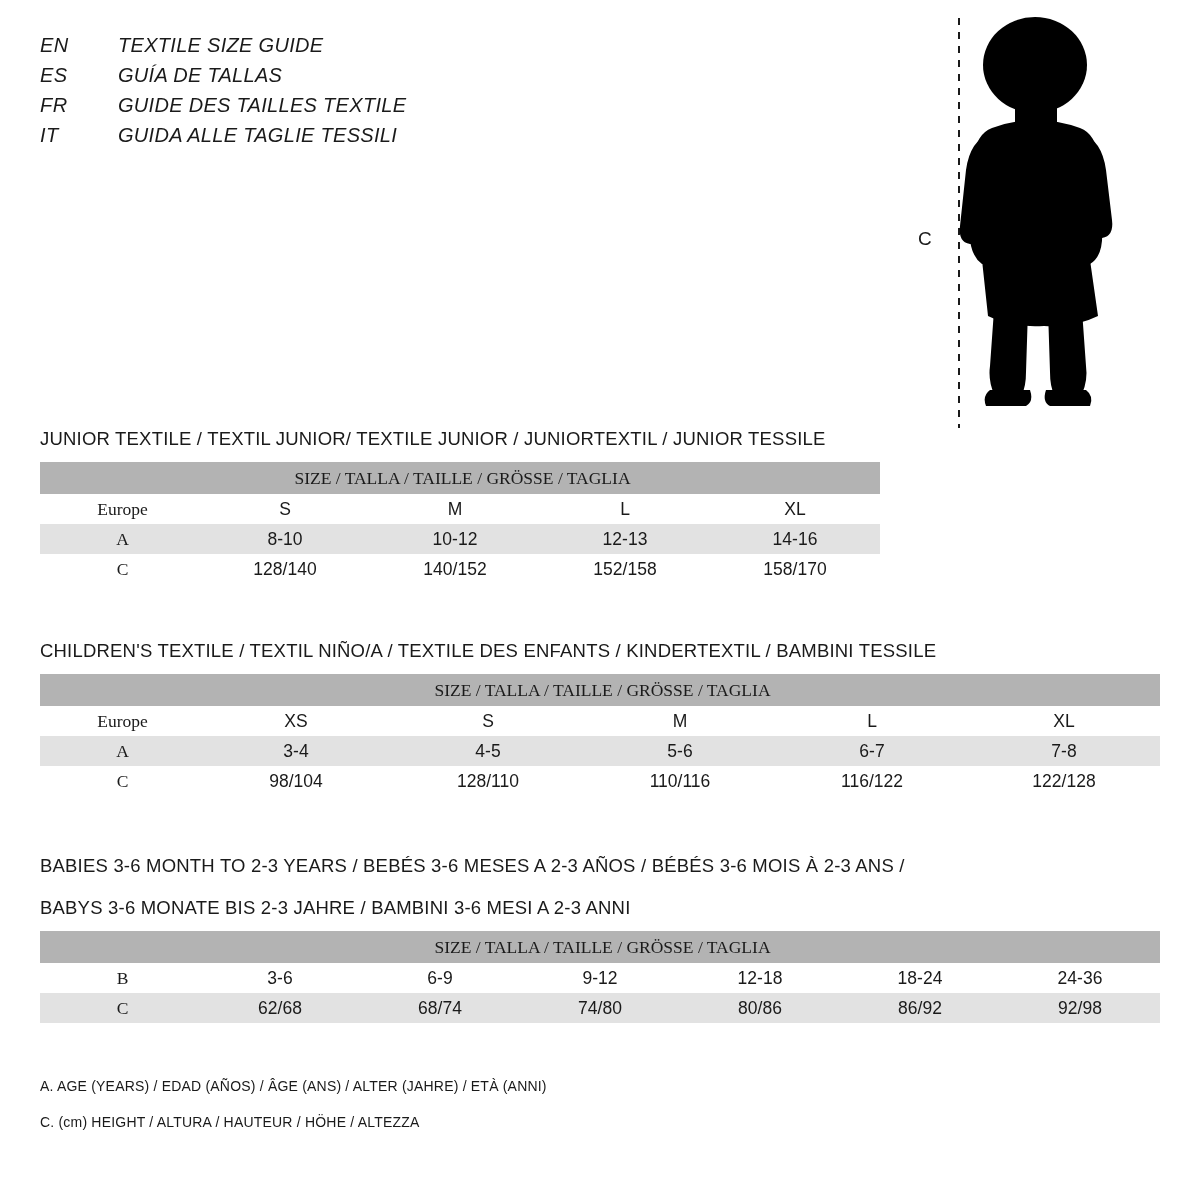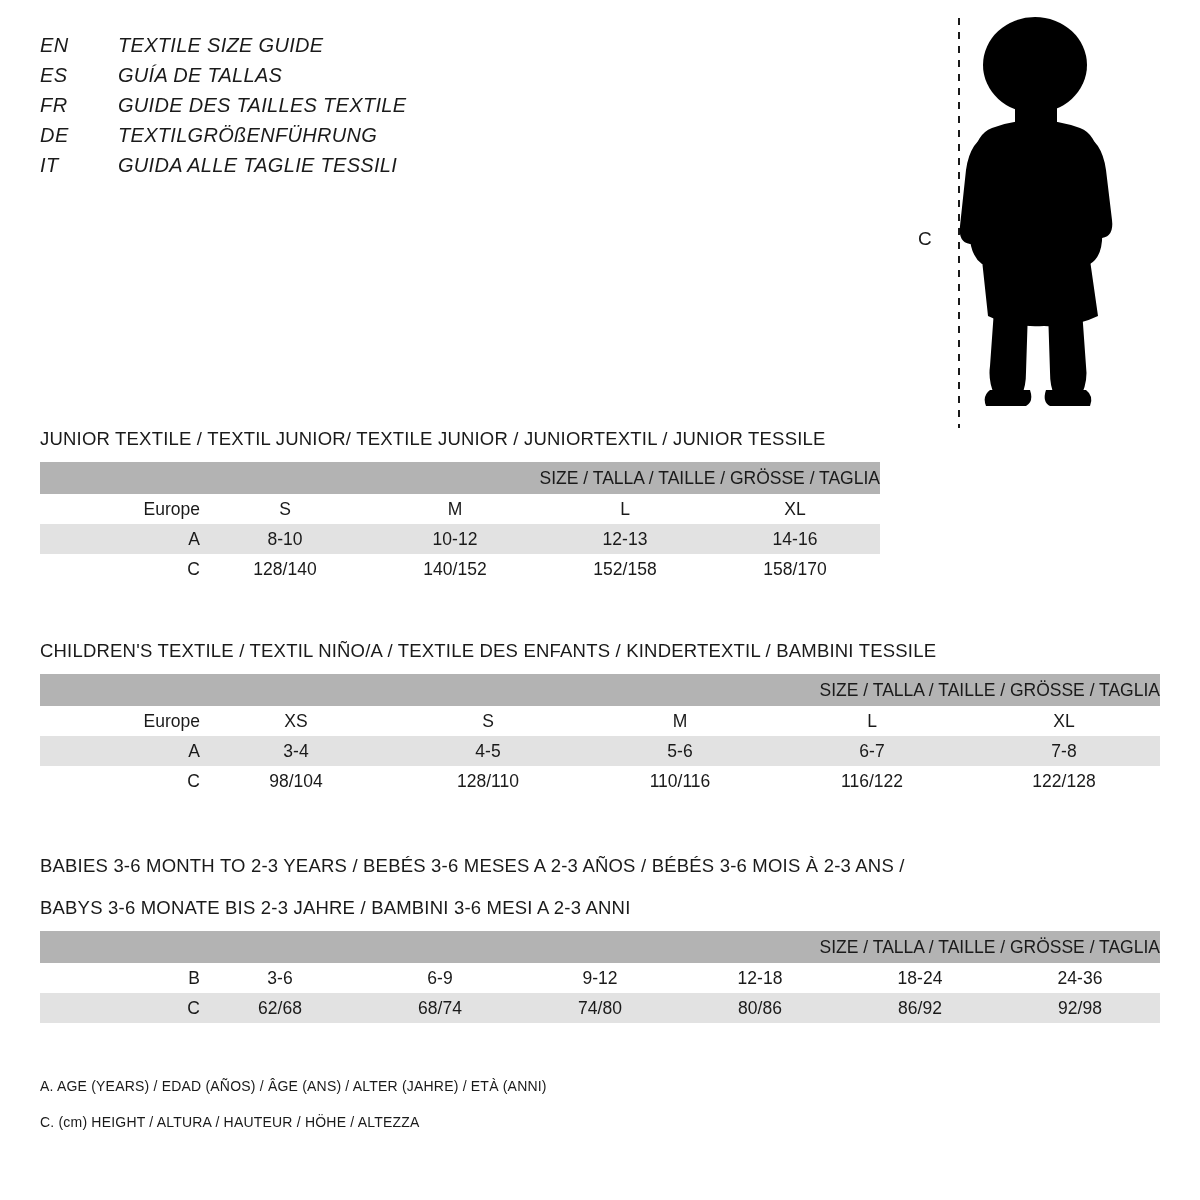--- a/index.html
+++ b/index.html
@@ -104,21 +104,22 @@
   }
   td {
     font-size: 17.5px;
     color: #1a1a1a;
     height: 28px;
     padding: 1px 0;
     vertical-align: middle;
   }
   td.lbl {
     padding-left: 5px;
-    text-align: right;
+    text-align: center;
+    font-family: Liberation Serif, serif;
   }
   td.val {
     text-align: center;
   }
   tr.head td {
     background: #b3b3b3;
     font-size: 17.5px;
     height: 30px;
   }
   tr.shade td {
@@ -156,24 +157,20 @@
     </div>
     <div class="lang-row">
       <div class="lang-code">ES</div>
       <div class="lang-title">GUÍA DE TALLAS</div>
     </div>
     <div class="lang-row">
       <div class="lang-code">FR</div>
       <div class="lang-title">GUIDE DES TAILLES TEXTILE</div>
     </div>
     <div class="lang-row">
-      <div class="lang-code">DE</div>
-      <div class="lang-title">TEXTILGRÖßENFÜHRUNG</div>
-    </div>
-    <div class="lang-row">
       <div class="lang-code">IT</div>
       <div class="lang-title">GUIDA ALLE TAGLIE TESSILI</div>
     </div>
   </div>
 
   <div class="figure-wrap">
     <div class="height-axis"></div>
     <div class="height-label">C</div>
     <svg viewBox="0 0 210 420" xmlns="http://www.w3.org/2000/svg">
       <g fill="#000000">

